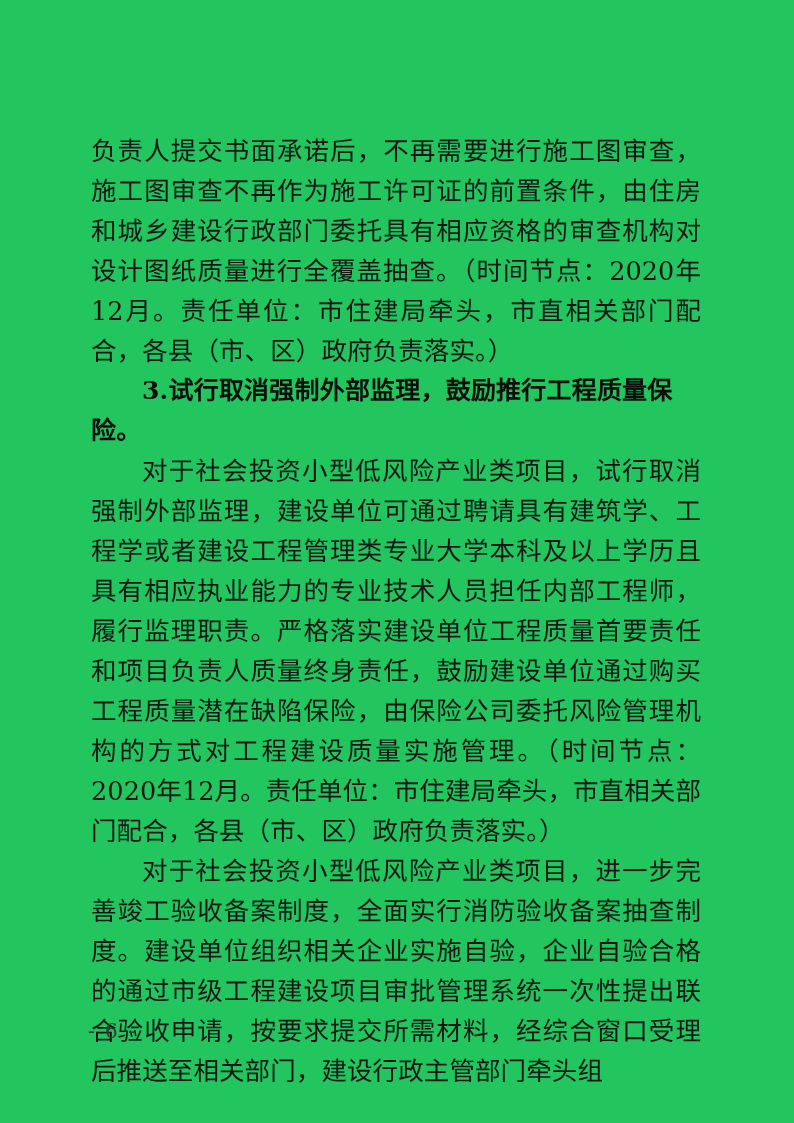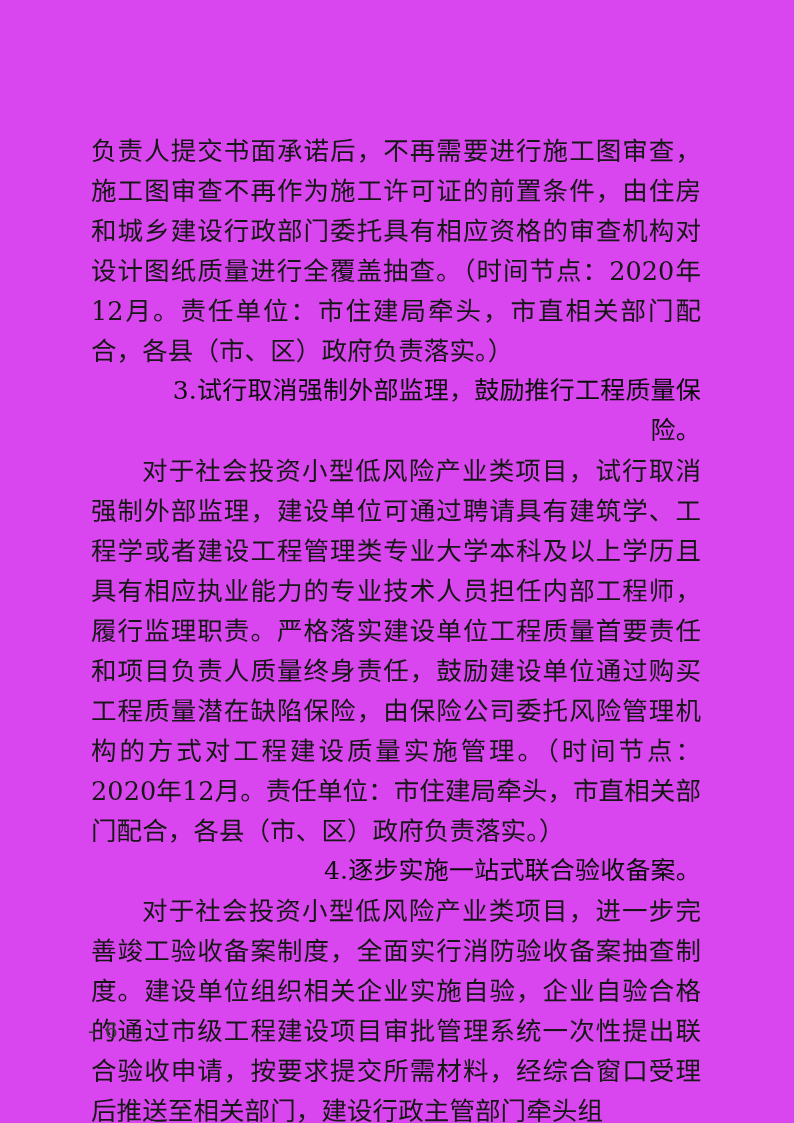--- a/index.html
+++ b/index.html
@@ -6,21 +6,21 @@
   html, body {
     margin: 0;
     padding: 0;
     background: #ffffff;
   }
   .page {
     position: relative;
     width: 794px;
     height: 1123px;
     margin: 0 auto;
-    background: #d946ef;
+    background: #22c55e;
     overflow: hidden;
     font-family: "DejaVu Serif", "Liberation Serif", serif;
     color: #1a1a1a;
     -webkit-font-smoothing: antialiased;
   }
 
   .content {
     position: absolute;
     left: 91px;
     top: 131px;
@@ -43,24 +43,24 @@
   .para.cont {
     text-indent: 0;
   }
 
   
   .heading {
     margin: 0;
     font-size: 25px;
     line-height: 40px;
     text-indent: 51px;
-    font-weight: 400;
+    font-weight: 700;
     letter-spacing: 0.2px;
     color: #0d0d0d;
-    text-align: right;
+    text-align: left;
   }
 
   
   .footer {
     position: absolute;
     left: 88px;
     top: 1018px;
     font-size: 20px;
     line-height: 26px;
     color: #3a3a3a;
@@ -74,21 +74,20 @@
 <div class="page">
 
   <div class="content">
 
     <p class="para cont">负责人提交书面承诺后，不再需要进行施工图审查，施工图审查不再作为施工许可证的前置条件，由住房和城乡建设行政部门委托具有相应资格的审查机构对设计图纸质量进行全覆盖抽查。（时间节点：2020年12月。责任单位：市住建局牵头，市直相关部门配合，各县（市、区）政府负责落实。）</p>
 
     <p class="heading">3.试行取消强制外部监理，鼓励推行工程质量保险。</p>
 
     <p class="para">对于社会投资小型低风险产业类项目，试行取消强制外部监理，建设单位可通过聘请具有建筑学、工程学或者建设工程管理类专业大学本科及以上学历且具有相应执业能力的专业技术人员担任内部工程师，履行监理职责。严格落实建设单位工程质量首要责任和项目负责人质量终身责任，鼓励建设单位通过购买工程质量潜在缺陷保险，由保险公司委托风险管理机构的方式对工程建设质量实施管理。（时间节点：2020年12月。责任单位：市住建局牵头，市直相关部门配合，各县（市、区）政府负责落实。）</p>
 
-    <p class="heading">4.逐步实施一站式联合验收备案。</p>
 
     <p class="para">对于社会投资小型低风险产业类项目，进一步完善竣工验收备案制度，全面实行消防验收备案抽查制度。建设单位组织相关企业实施自验，企业自验合格的通过市级工程建设项目审批管理系统一次性提出联合验收申请，按要求提交所需材料，经综合窗口受理后推送至相关部门，建设行政主管部门牵头组</p>
 
   </div>
 
   <div class="footer">- 6 -</div>
 
 </div>
 
 </body></html>

